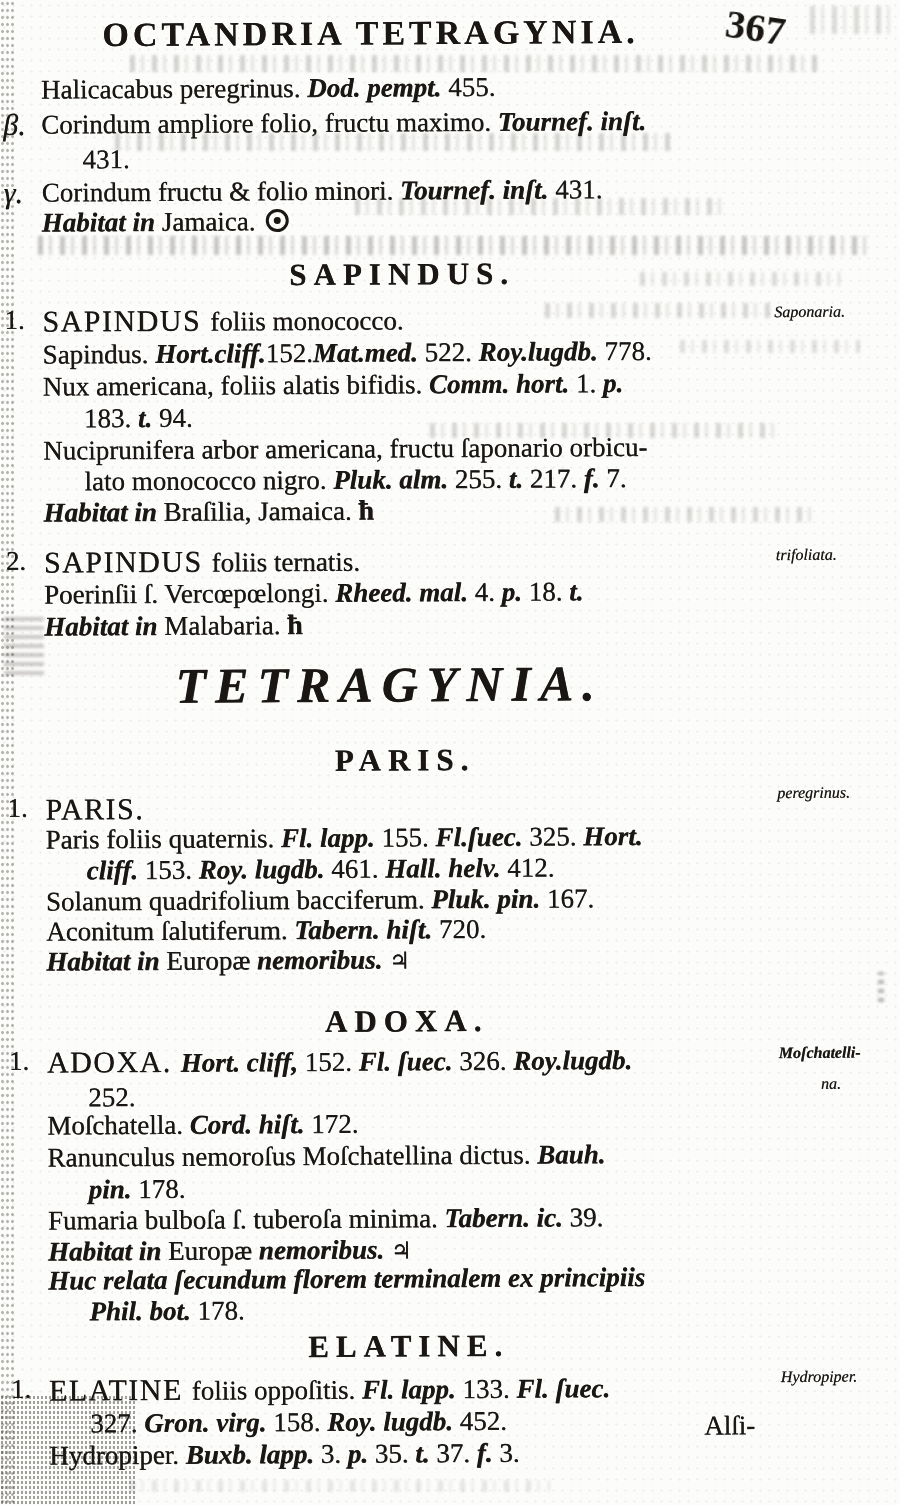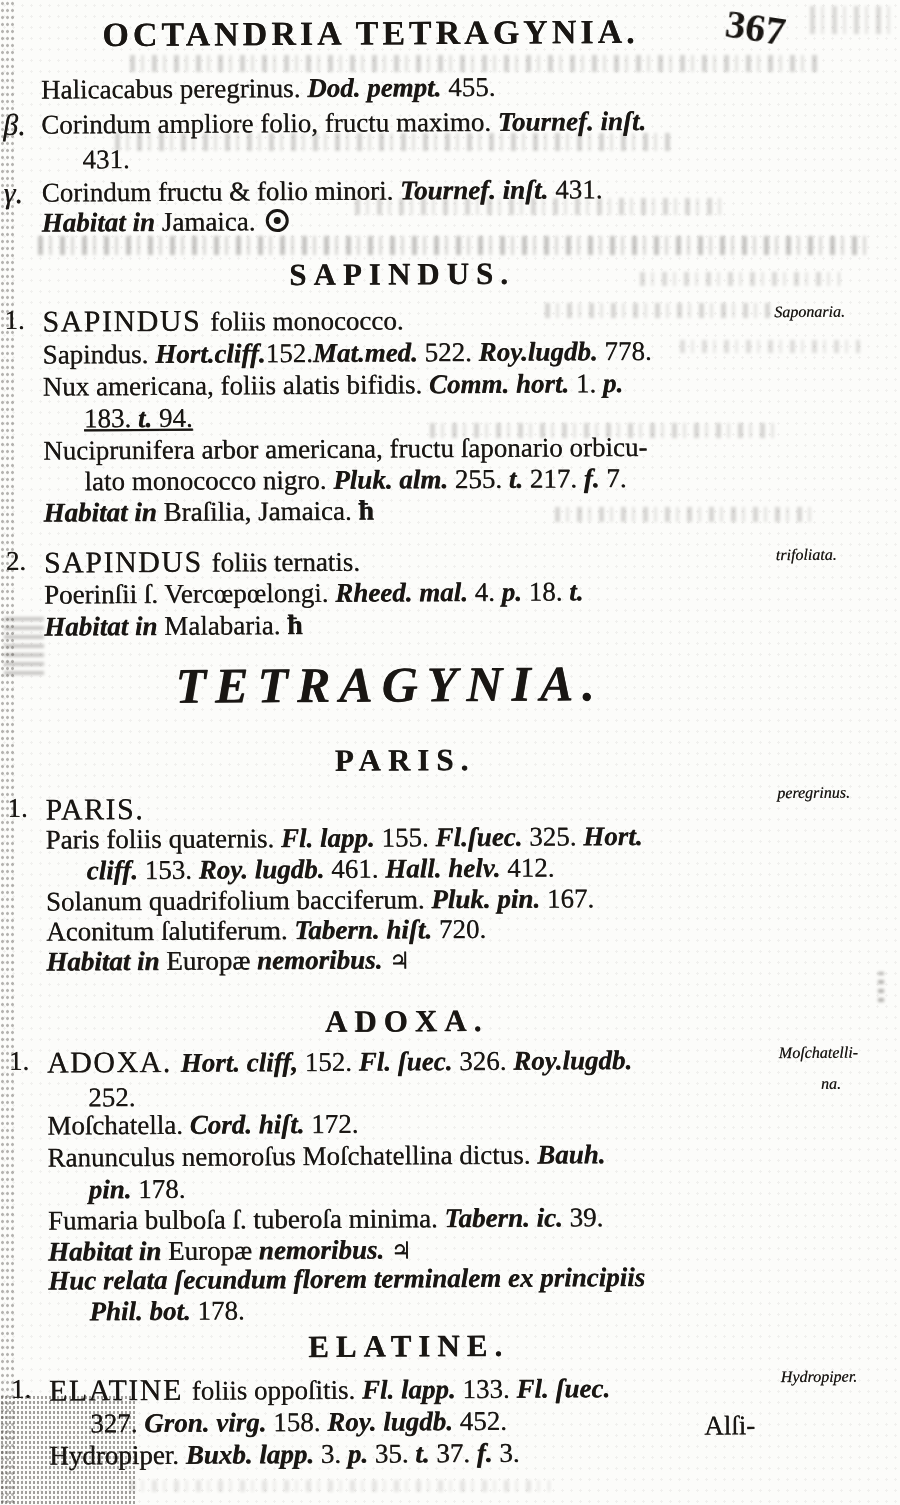--- a/index.html
+++ b/index.html
@@ -94,21 +94,21 @@
     <div id="body-blocks">
         <div class="line" style="top: 72px;"><span class="seg-r">Halicacabus peregrinus. </span><span class="seg-i">Dod. pempt. </span><span class="seg-r">455.</span></div>
         <div class="line" style="top: 107px;"><span class="marker it">β.</span><span class="seg-r">Corindum ampliore folio, fructu maximo. </span><span class="seg-i">Tournef. inſt.</span></div>
         <div class="line indent" style="top: 142px;"><span class="seg-r">431.</span></div>
         <div class="line" style="top: 175px;"><span class="marker it">γ.</span><span class="seg-r">Corindum fructu &amp; folio minori. </span><span class="seg-i">Tournef. inſt. </span><span class="seg-r">431.</span></div>
         <div class="line" style="top: 205px;"><span class="seg-h">Habitat in </span><span class="seg-r">Jamaica. </span><span class="sun-icon"></span></div>
         <div class="heading2" style="top: 256px;">SAPINDUS.</div>
         <div class="line" style="top: 302px;"><span class="marker">1.</span><span class="seg-c">SAPINDUS </span><span class="seg-r">foliis monococco.</span></div>
         <div class="line" style="top: 337px;"><span class="seg-r">Sapindus. </span><span class="seg-i">Hort.cliff.</span><span class="seg-r">152.</span><span class="seg-i">Mat.med. </span><span class="seg-r">522. </span><span class="seg-i">Roy.lugdb. </span><span class="seg-r">778.</span></div>
         <div class="line" style="top: 369px;"><span class="seg-r">Nux americana, foliis alatis bifidis. </span><span class="seg-i">Comm. hort. </span><span class="seg-r">1. </span><span class="seg-i">p.</span></div>
-        <div class="line indent" style="top: 401px; text-decoration: underline;"><span class="seg-r">183. </span><span class="seg-i">t. </span><span class="seg-r">94.</span></div>
+        <div class="line indent" style="top: 401px;"><span class="seg-r">183. </span><span class="seg-i">t. </span><span class="seg-r">94.</span></div>
         <div class="line" style="top: 433px;"><span class="seg-r">Nuciprunifera arbor americana, fructu ſaponario orbicu-</span></div>
         <div class="line indent" style="top: 464px;"><span class="seg-r">lato monococco nigro. </span><span class="seg-i">Pluk. alm. </span><span class="seg-r">255. </span><span class="seg-i">t. </span><span class="seg-r">217. </span><span class="seg-i">f. </span><span class="seg-r">7.</span></div>
         <div class="line" style="top: 494px;"><span class="seg-h">Habitat in </span><span class="seg-r">Braſilia, Jamaica. </span><span class="seg-sat">ħ</span></div>
         <div class="line" style="top: 543px;"><span class="marker">2.</span><span class="seg-c">SAPINDUS </span><span class="seg-r">foliis ternatis.</span></div>
         <div class="line" style="top: 577px;"><span class="seg-r">Poerinſii ſ. Vercœpœlongi. </span><span class="seg-i">Rheed. mal. </span><span class="seg-r">4. </span><span class="seg-i">p. </span><span class="seg-r">18. </span><span class="seg-i">t.</span></div>
         <div class="line" style="top: 608px;"><span class="seg-h">Habitat in </span><span class="seg-r">Malabaria. </span><span class="seg-sat">ħ</span></div>
         <div class="heading-it" style="top: 655px;">TETRAGYNIA.</div>
         <div class="heading2" style="top: 742px;">PARIS.</div>
         <div class="line" style="top: 790px;"><span class="marker">1.</span><span class="seg-c">PARIS.</span></div>
         <div class="line" style="top: 822px;"><span class="seg-r">Paris foliis quaternis. </span><span class="seg-i">Fl. lapp. </span><span class="seg-r">155. </span><span class="seg-i">Fl.ſuec. </span><span class="seg-r">325. </span><span class="seg-i">Hort.</span></div>
@@ -127,19 +127,19 @@
         <div class="line" style="top: 1263px;"><span class="seg-h">Huc relata ſecundum florem terminalem ex principiis</span></div>
         <div class="line indent" style="top: 1294px;"><span class="seg-h">Phil. bot. </span><span class="seg-r">178.</span></div>
         <div class="heading2" style="top: 1328px;">ELATINE.</div>
         <div class="line" style="top: 1371px;"><span class="marker">1.</span><span class="seg-c">ELATINE </span><span class="seg-r">foliis oppoſitis. </span><span class="seg-i">Fl. lapp. </span><span class="seg-r">133. </span><span class="seg-i">Fl. ſuec.</span></div>
         <div class="line indent" style="top: 1406px;"><span class="seg-r">327. </span><span class="seg-i">Gron. virg. </span><span class="seg-r">158. </span><span class="seg-i">Roy. lugdb. </span><span class="seg-r">452.</span></div>
         <div class="line" style="top: 1438px;"><span class="seg-r">Hydropiper. </span><span class="seg-i">Buxb. lapp. </span><span class="seg-r">3. </span><span class="seg-i">p. </span><span class="seg-r">35. </span><span class="seg-i">t. </span><span class="seg-r">37. </span><span class="seg-i">f. </span><span class="seg-r">3.</span></div>
         <div class="line" style="top: 1412px; left: 700px;"><span class="seg-r">Alſi-</span></div>
         <div class="margin-note" style="top: 305px;">Saponaria.</div>
         <div class="margin-note" style="top: 548px;">trifoliata.</div>
         <div class="margin-note" style="top: 786px;">peregrinus.</div>
-        <div class="margin-note" style="top: 1046px;">Moſchatelli-</div>
+        <div class="margin-note" style="top: 1046px; font-weight: bold;">Moſchatelli-</div>
         <div class="margin-note" style="top: 1077px; left: 819px; text-align: center;">na.</div>
         <div class="margin-note" style="top: 1370px;">Hydropiper.</div>
       </div>
   </div>
 
 </div>
 
 </body></html>

